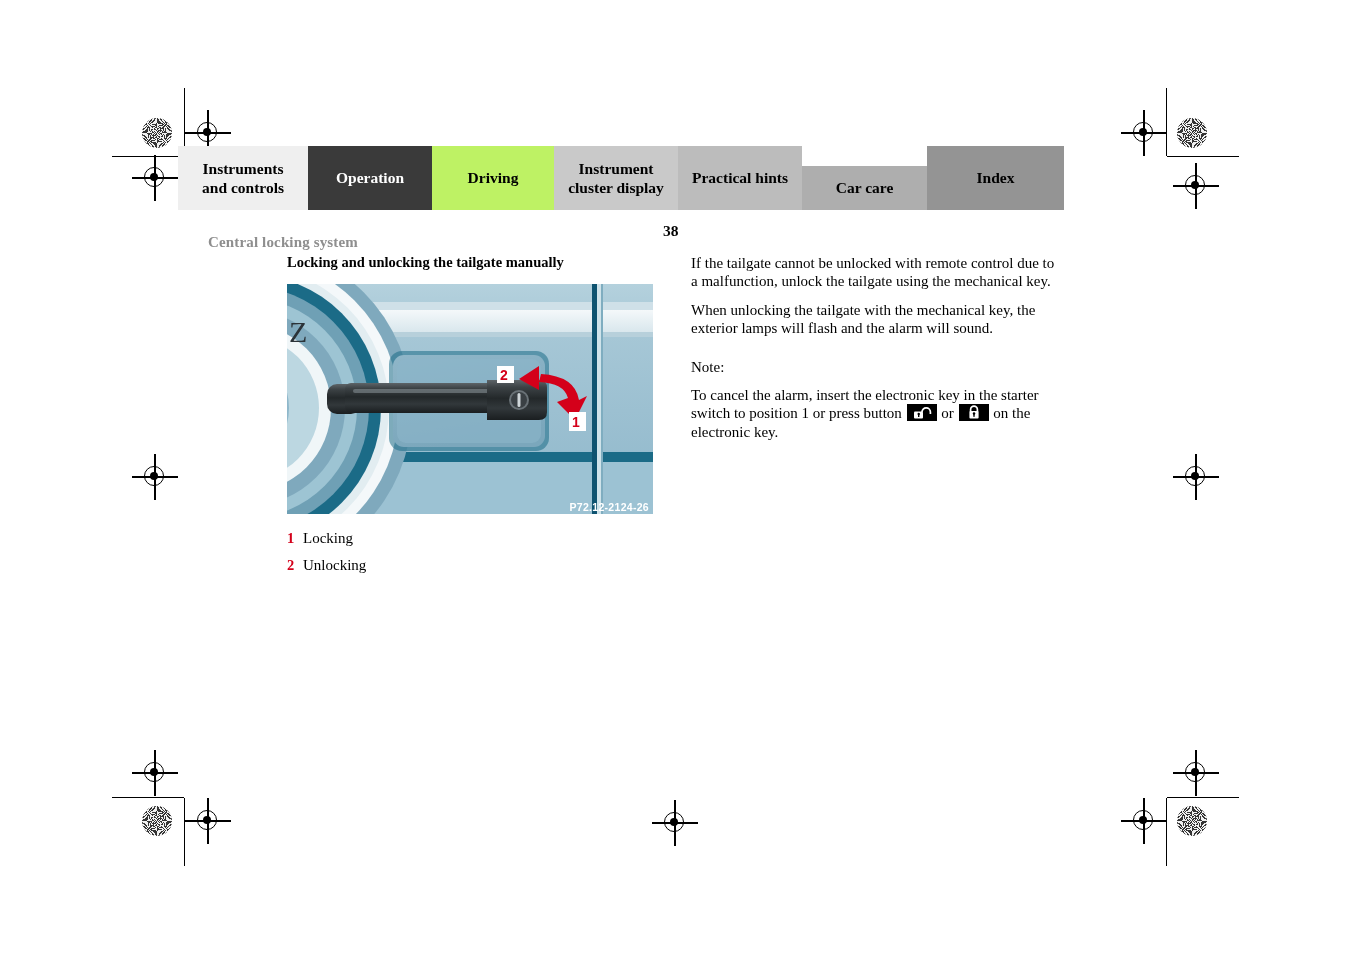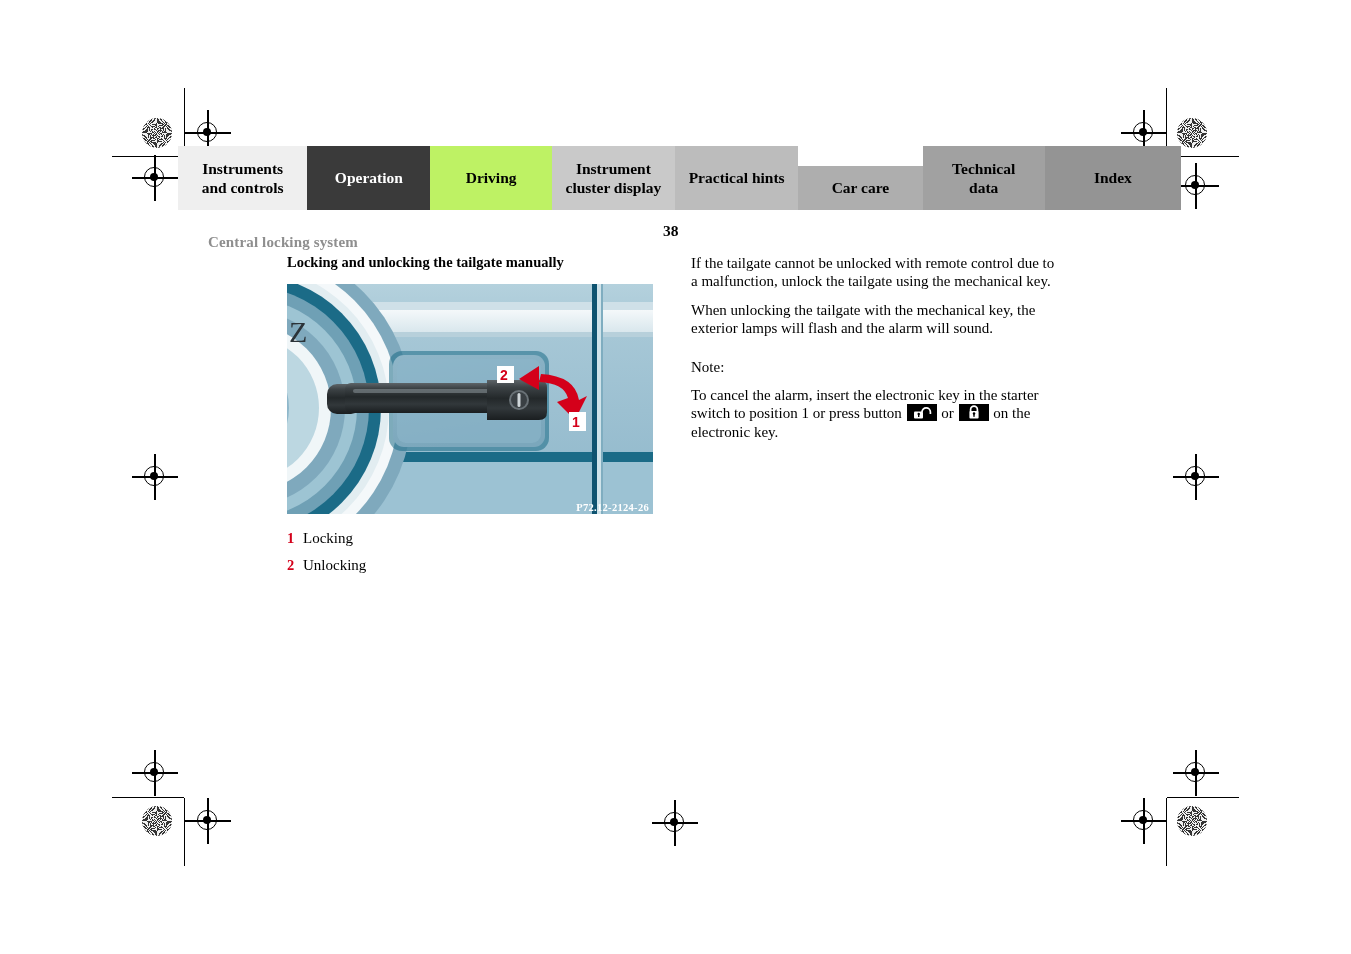--- a/index.html
+++ b/index.html
@@ -154,21 +154,21 @@
     position: relative;
     width: 366px;
     height: 230px;
     overflow: hidden;
     background: #9dc2d2;
   }
   .fig-code {
     position: absolute;
     right: 4px;
     bottom: 1px;
-    font-family: Liberation Serif, serif;
+    font-family: Liberation Sans, sans-serif;
     font-size: 10.5px;
     font-weight: bold;
     color: #ffffff;
     letter-spacing: 0.3px;
     z-index: 40;
     text-align: right;
   }
 
   
   .legend {
@@ -293,23 +293,20 @@
       <span>Driving</span>
     </div>
     <div class="tab" style="background: rgb(201, 201, 201); color: rgb(0, 0, 0); width: 124px;">
       <span>Instrument<br>cluster display</span>
     </div>
     <div class="tab" style="background: rgb(188, 188, 188); color: rgb(0, 0, 0); width: 124px;">
       <span>Practical hints</span>
     </div>
     <div class="tab" style="background: rgb(174, 174, 174); color: rgb(0, 0, 0); width: 125px; margin-top: 20px;">
       <span>Car care</span>
-    </div>
-    <div class="tab" style="background: rgb(161, 161, 161); color: rgb(0, 0, 0); width: 123px;">
-      <span>Technical<br>data</span>
     </div>
     <div class="tab" style="background: rgb(148, 148, 148); color: rgb(0, 0, 0); width: 137px; text-align: center;">
       <span>Index</span>
     </div>
   </div>
 
 <div class="runhead">
   <div class="runhead-title">Central locking system</div>
   <div class="runhead-page">38</div>
 </div>

